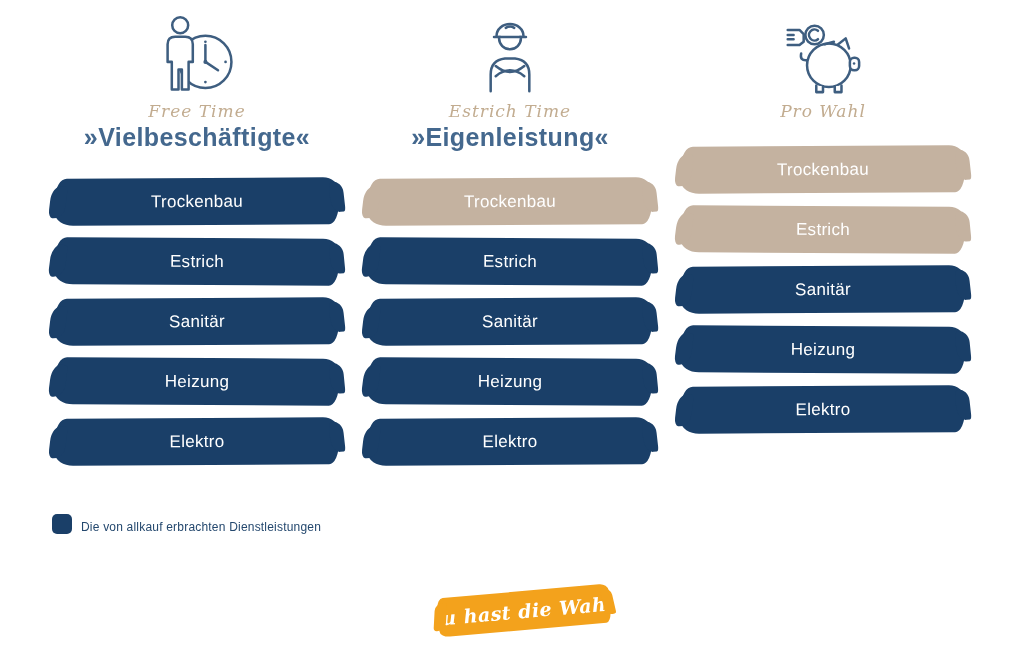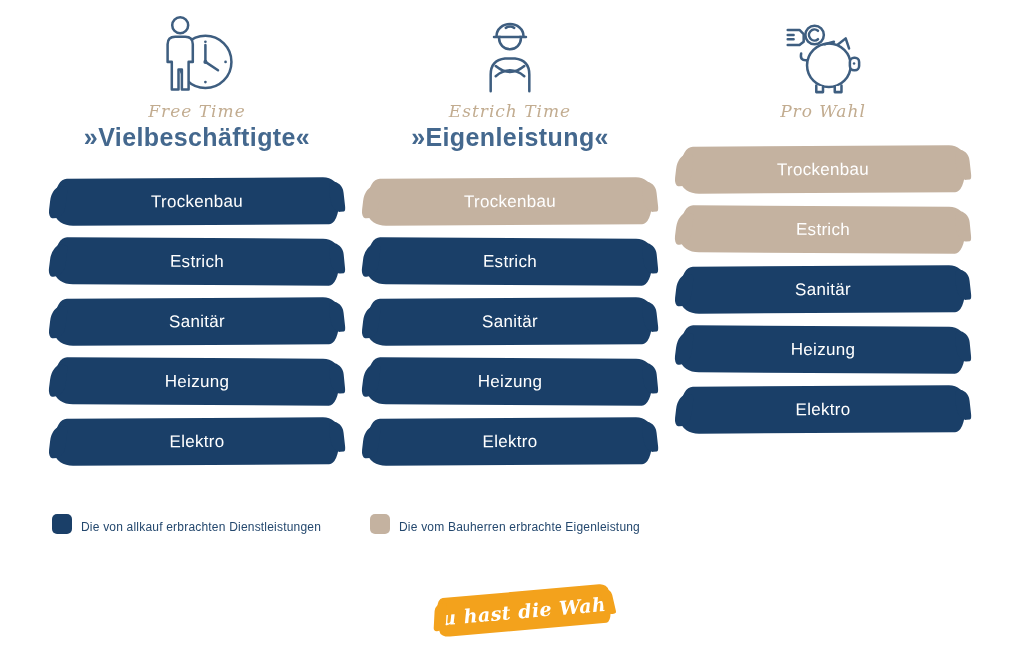--- a/index.html
+++ b/index.html
@@ -169,21 +169,17 @@
         </div>
     </div>
   </div>
 </div>
 
 <div class="legend">
   <div class="legend-item first">
     <span class="legend-swatch service"></span>
     <span class="legend-label">Die von allkauf erbrachten Dienstleistungen</span>
   </div>
-  <div class="legend-item">
-    <span class="legend-swatch self"></span>
-    <span class="legend-label">Die vom Bauherren erbrachte Eigenleistung</span>
-  </div>
 </div>
 
 <div class="banner">
   <span class="banner-text">Du hast die Wahl!</span>
 </div>
 
 </body></html>

